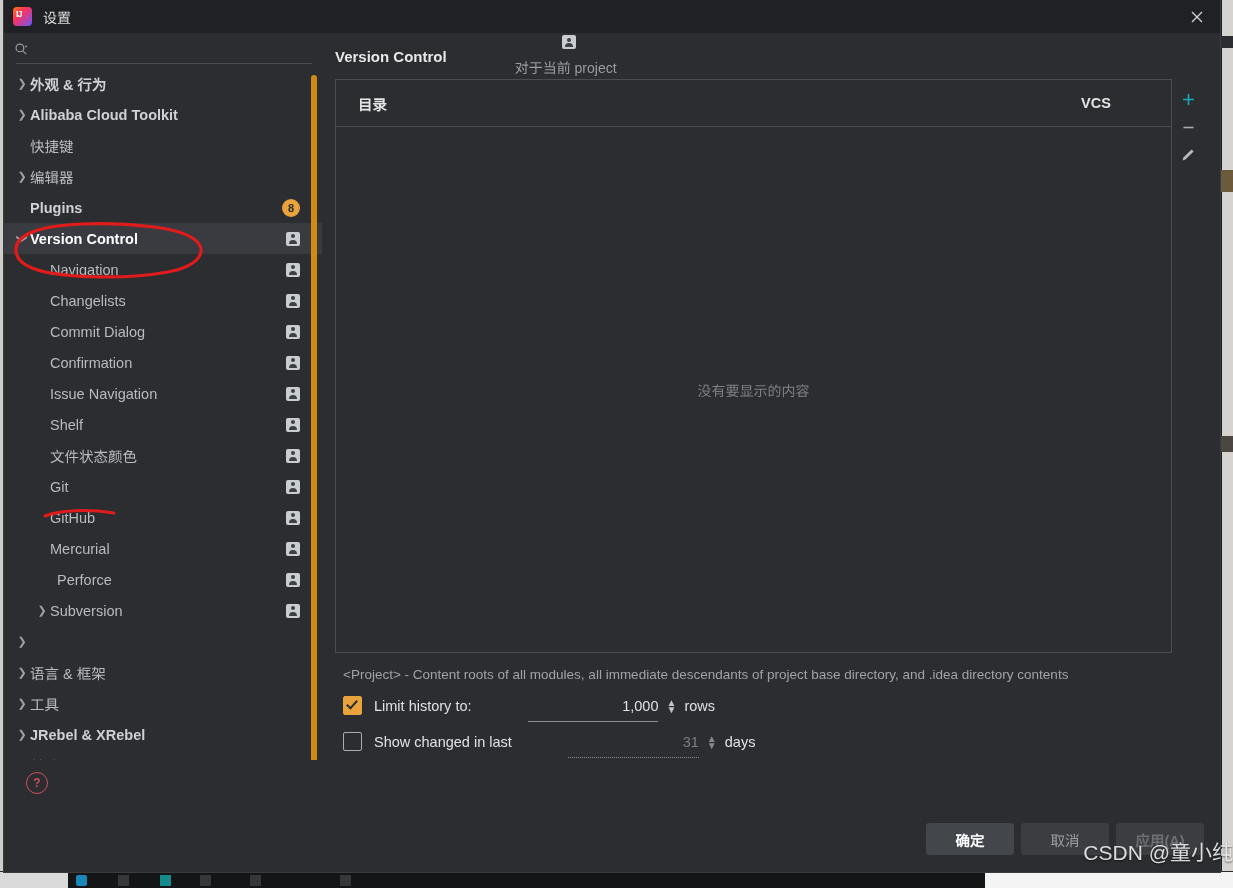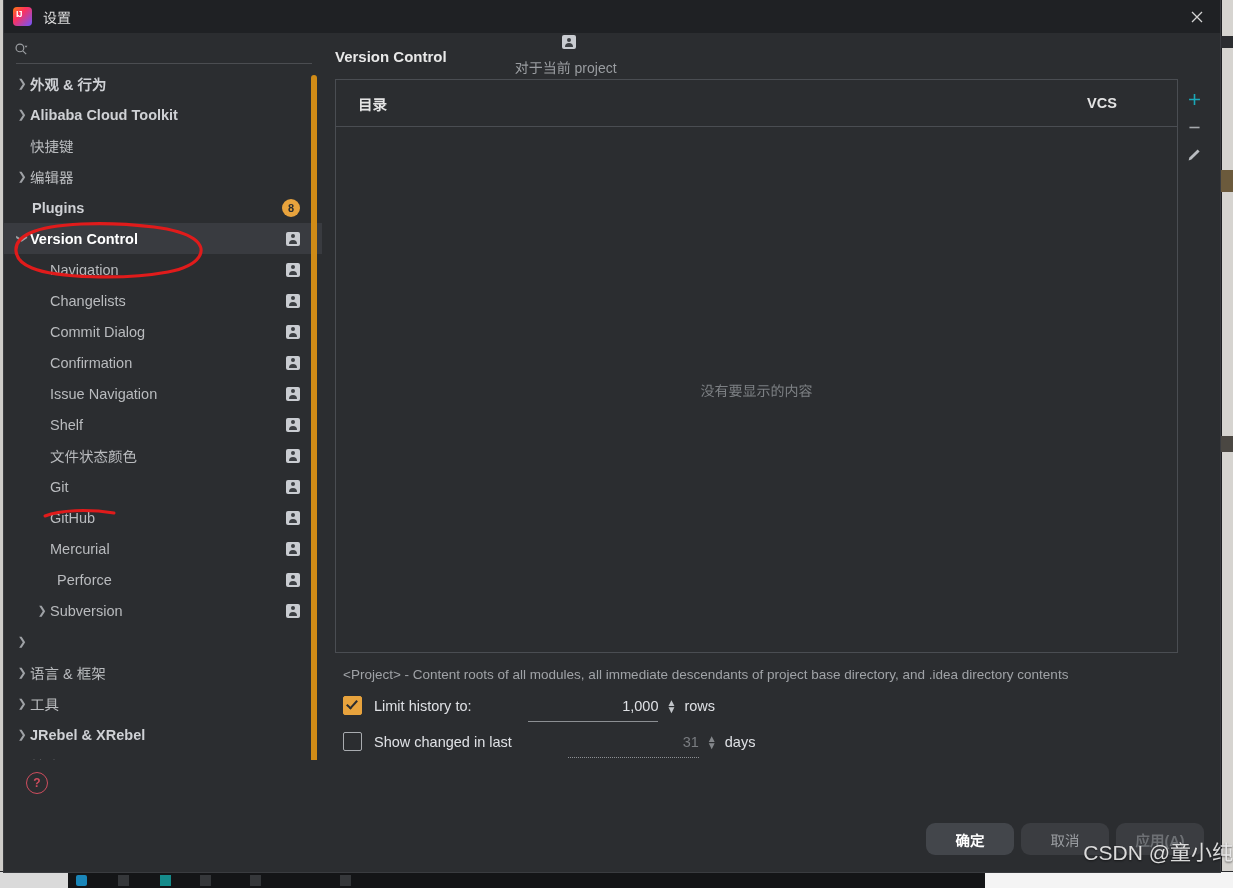--- a/index.html
+++ b/index.html
@@ -304,21 +304,21 @@
   }
 
   .table-wrap {
     border: 1px solid #4a4d52;
     background: #2b2d30;
     display: flex;
     flex-direction: column;
     height: 572px;
     min-height: 572px;
     position: relative;
-    margin-right: 24px;
+    margin-right: 30px;
   }
   .table-head {
     height: 46px;
     min-height: 46px;
     display: flex;
     align-items: center;
     border-bottom: 1px solid #4a4d52;
     font-weight: bold;
     font-size: 14.5px;
     color: #e4e4e4;
@@ -446,21 +446,21 @@
     display: flex;
     align-items: center;
     justify-content: flex-end;
     padding-right: 16px;
     gap: 7px;
   }
   .btn {
     min-width: 88px;
     height: 32px;
     border: none;
-    border-radius: 9px;
+    border-radius: 3px;
     background: #3b3d41;
     color: #dfe1e5;
     font-size: 14.5px;
     font-weight: bold;
     cursor: pointer;
     font-family: "Liberation Sans", sans-serif;
   }
   .btn.primary { background: #43464b; color: #ffffff; }
   .btn.muted { color: #9a9da1; font-weight: normal; }
   .btn.disabled { color: #6d7074; cursor: default; }
@@ -544,21 +544,21 @@
               <span class="tree-label">Alibaba Cloud Toolkit</span>
             </div>
             <div class="tree-row" style="padding-left: 10px;">
               <span class="arrow blank">❯</span>
               <span class="tree-label">快捷键</span>
             </div>
             <div class="tree-row" style="padding-left: 10px;">
               <span class="arrow">❯</span>
               <span class="tree-label">编辑器</span>
             </div>
-            <div class="tree-row bold" style=" gap: 12px;">
+            <div class="tree-row bold" style="padding-left: 10px;">
               <span class="arrow blank">❯</span>
               <span class="tree-label">Plugins</span>
               <span class="badge-count">8</span>
             </div>
             <div class="tree-row selected bold" style="padding-left: 10px;">
               <span class="arrow open">❯</span>
               <span class="tree-label">Version Control</span>
               <span class="person-icon"></span>
             </div>
             <div class="tree-row" style="padding-left: 30px;">

